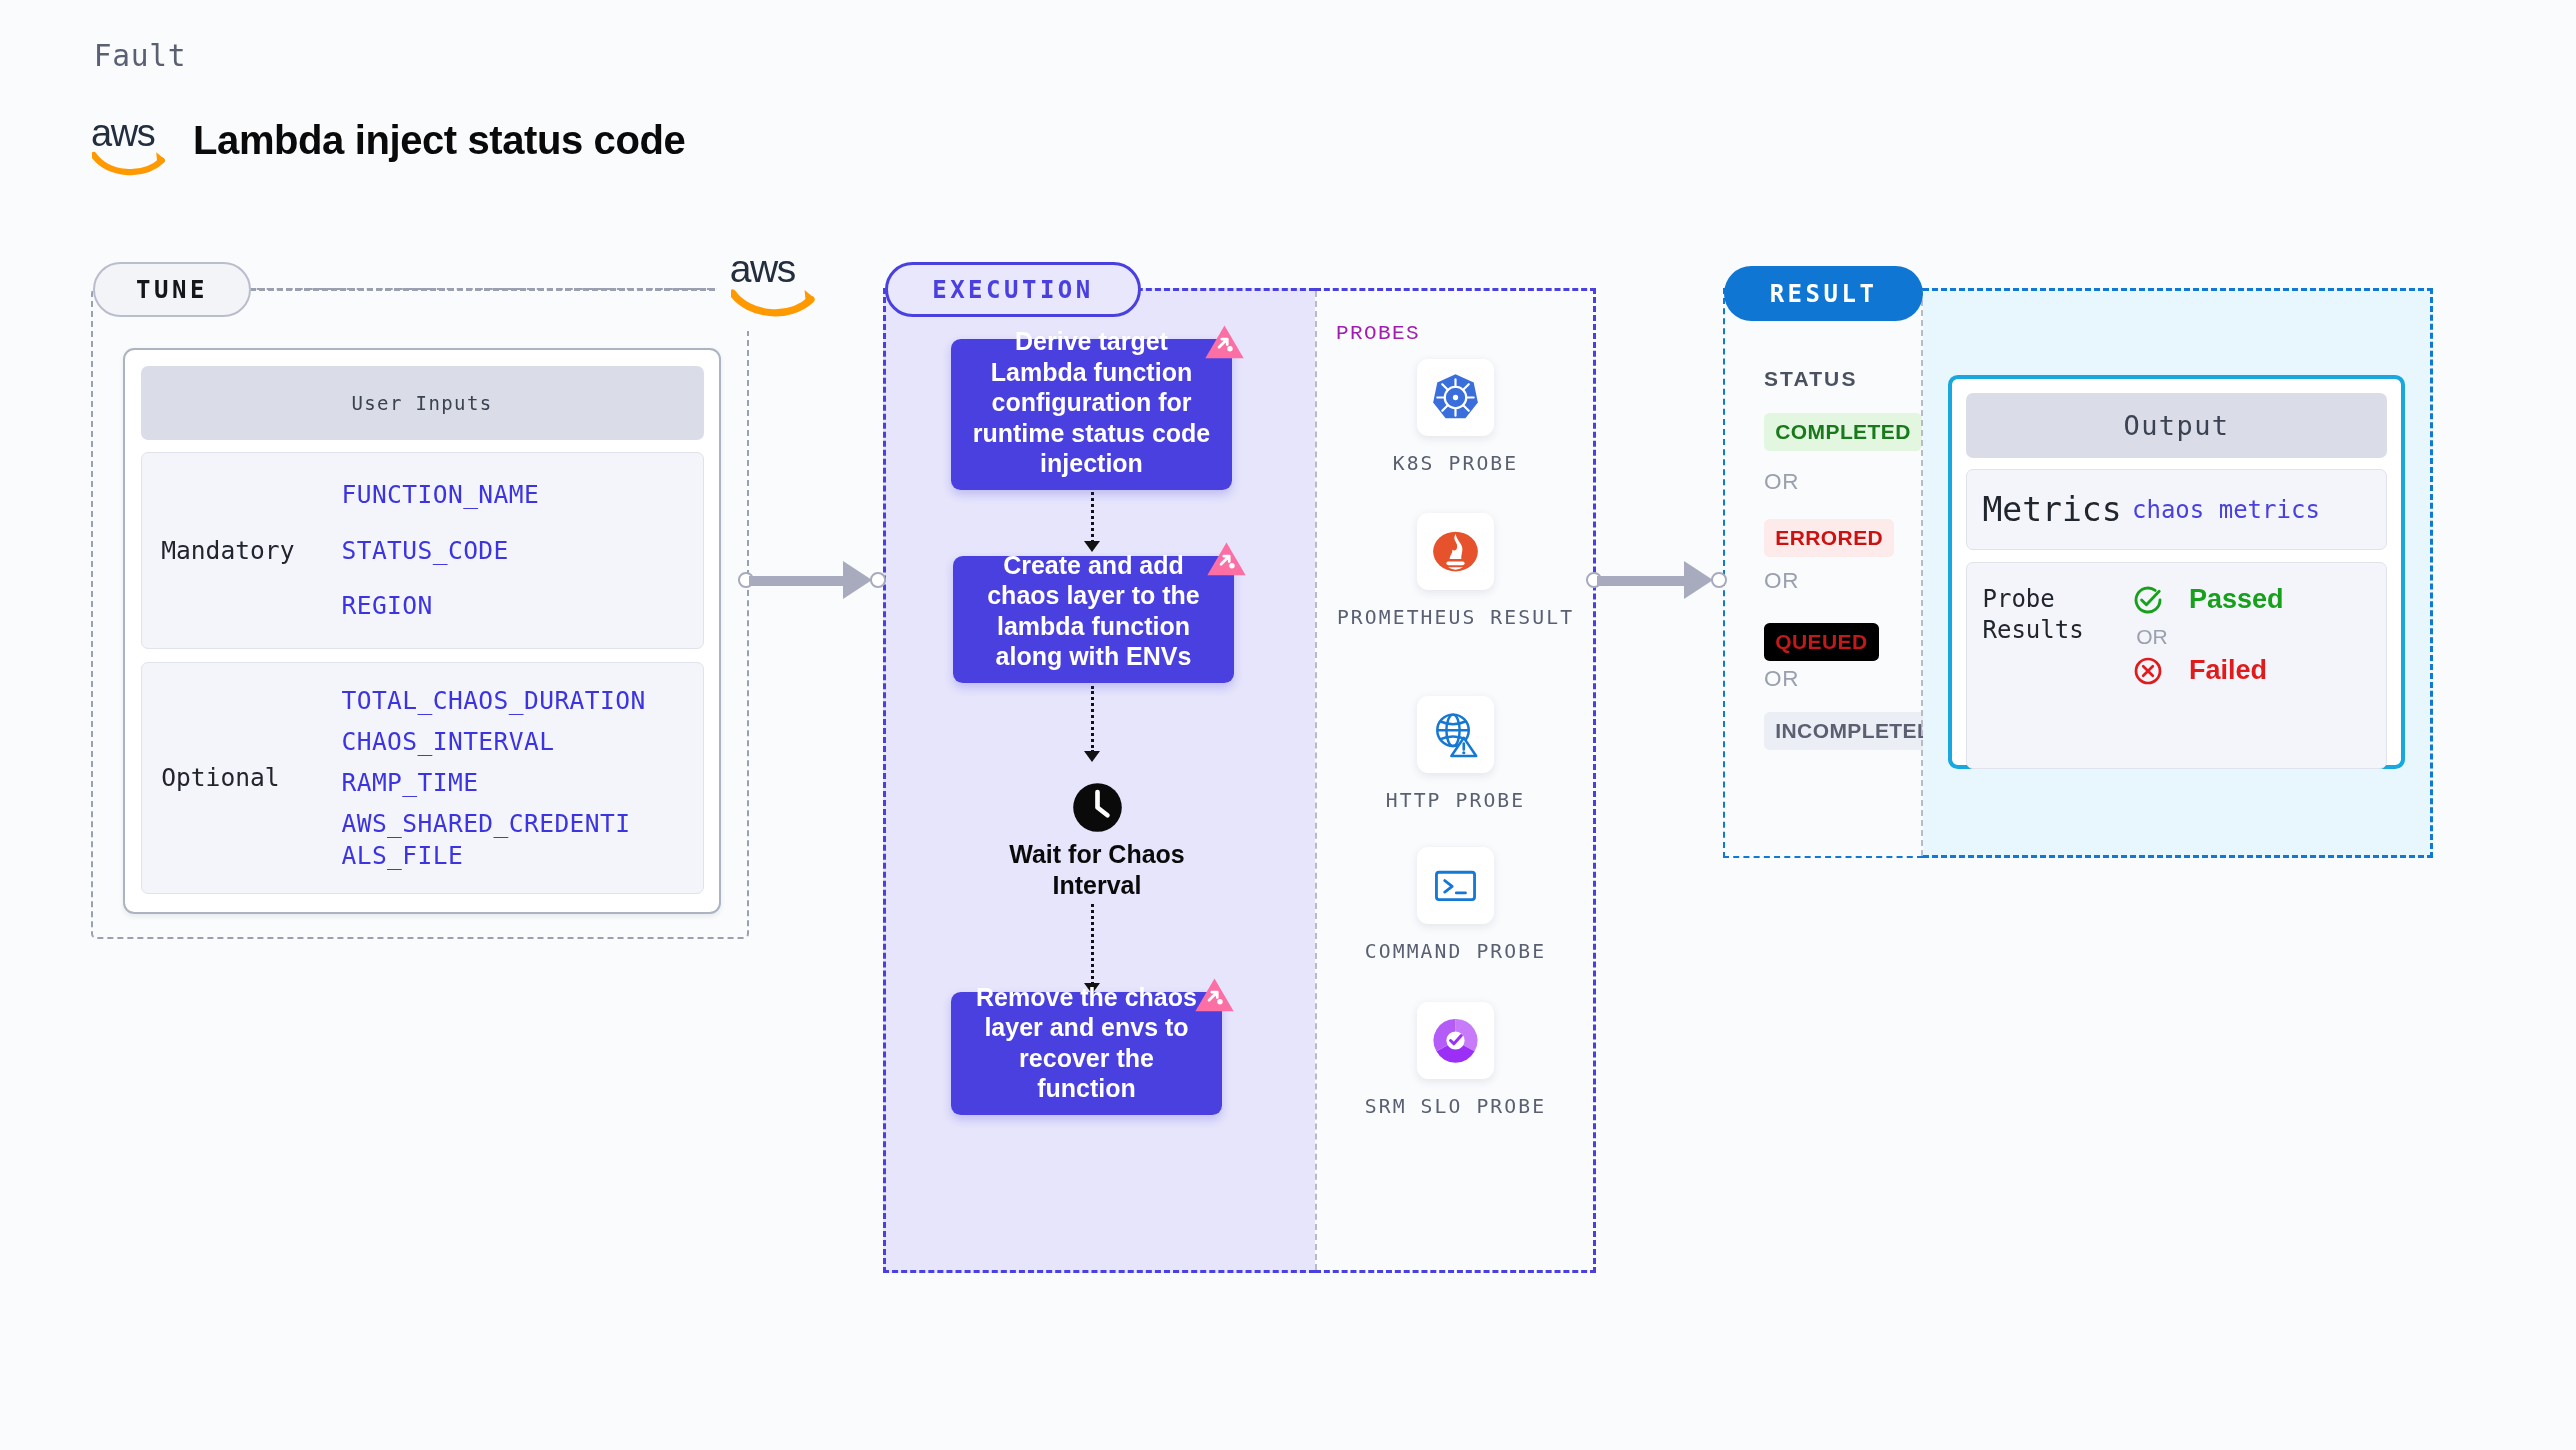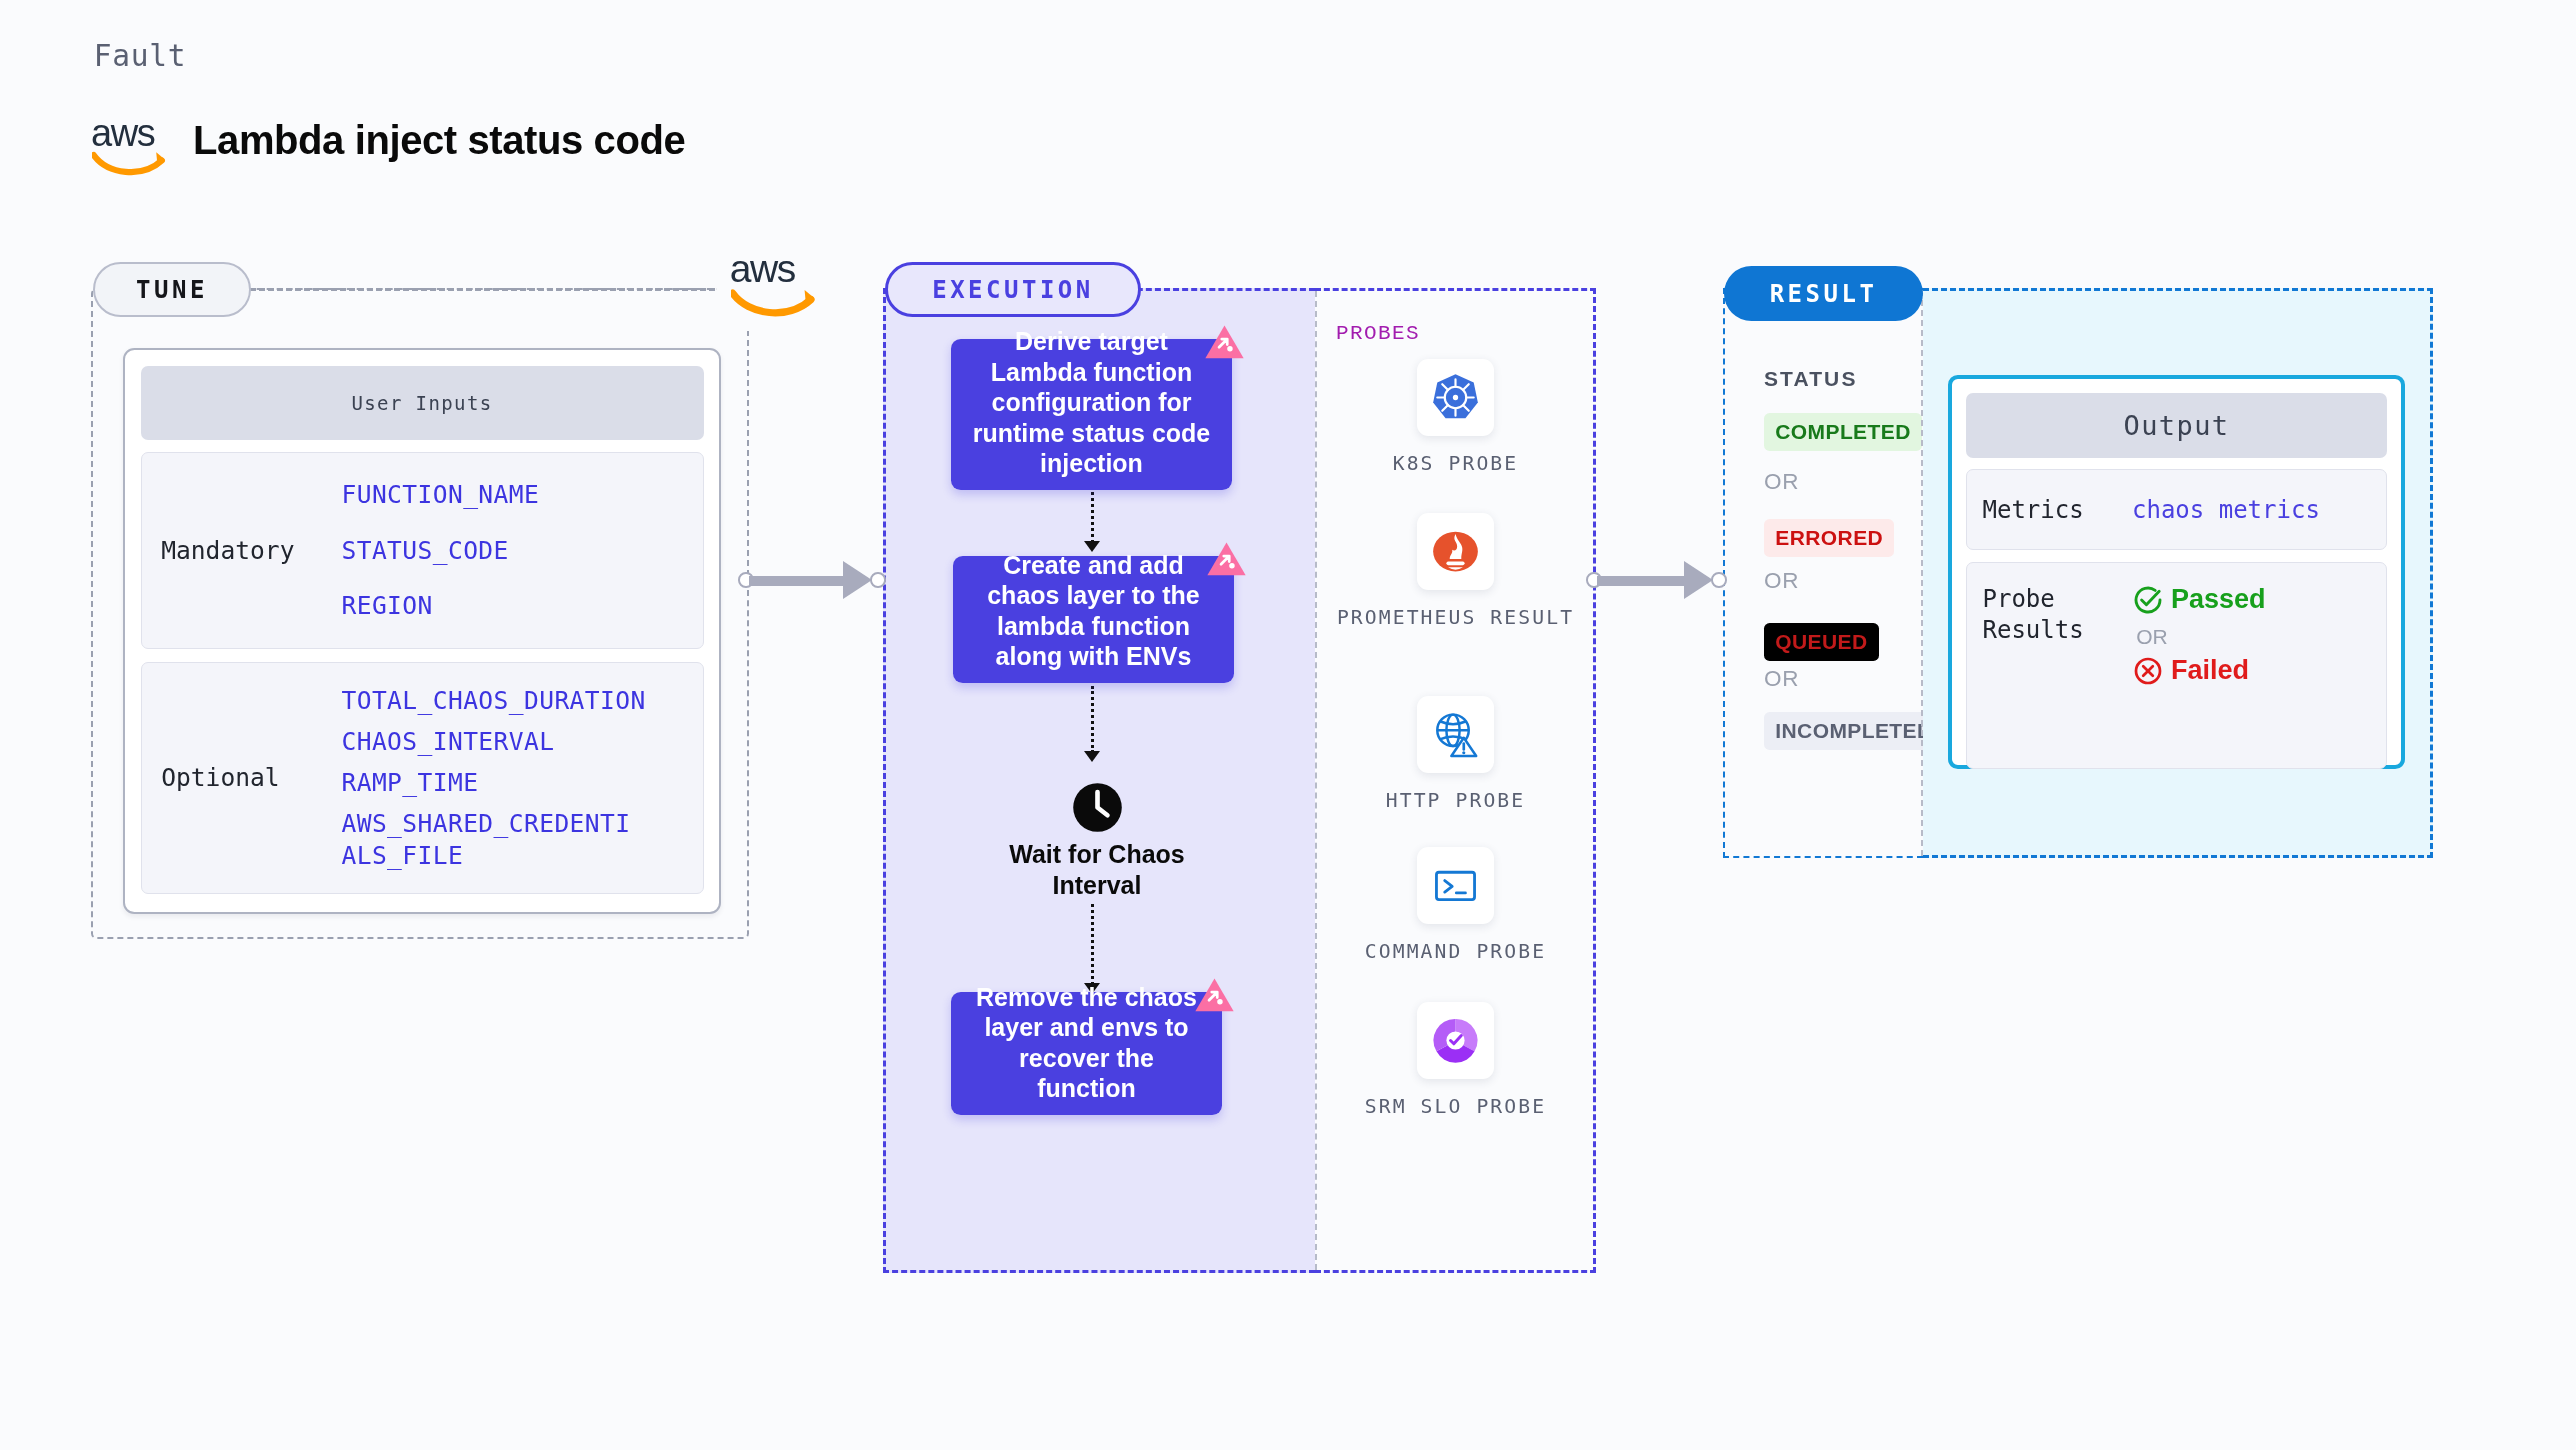--- a/index.html
+++ b/index.html
@@ -214,28 +214,28 @@
   #output-card{
     position:absolute;left:1948px;top:375px;width:457px;height:394px;
     background:#ffffff;border:4.2px solid #19a8de;border-radius:9.8px;
     box-sizing:border-box;
   }
   #output-card .card-title{
     margin:14px 14px 0 14px;height:65px;font-size:27px;
   }
   #output-card .io-group{margin:11.3px 14px 0 14px;}
   #metrics-row{height:81px;}
-  #metrics-row .io-label{width:165px;flex:0 0 165px;padding-left:15.5px;font-size:24px;}
+  #metrics-row .io-label{width:165px;flex:0 0 165px;padding-left:15.5px;font-size:33px;}
   #probe-row{height:207px;align-items:flex-start;padding-top:21px;}
   #probe-row .io-label{width:165px;flex:0 0 165px;padding-left:15.5px;font-size:24px;line-height:1.3;}
   .metric-value{
     font-family:"DejaVu Sans Mono","Liberation Mono",monospace;
     font-size:24px;color:#4a40e0;
   }
-  .pr-line{display:flex;align-items:center;gap:7px;margin-bottom:4.2px;}
+  .pr-line{display:flex;align-items:center;gap:25px;margin-bottom:4.2px;}
   .pr-text{font-size:27px;font-weight:bold;}
   .pr-or{font-size:21px;color:#9aa0ae;margin:5.6px 0 5.6px 4.2px;}
 </style>
 </head>
 <body>
 
 <div id="header">
   <div id="fault-label" class="mono">Fault</div>
   <div id="aws-logo">
     <div class="aws-word">aws</div>

